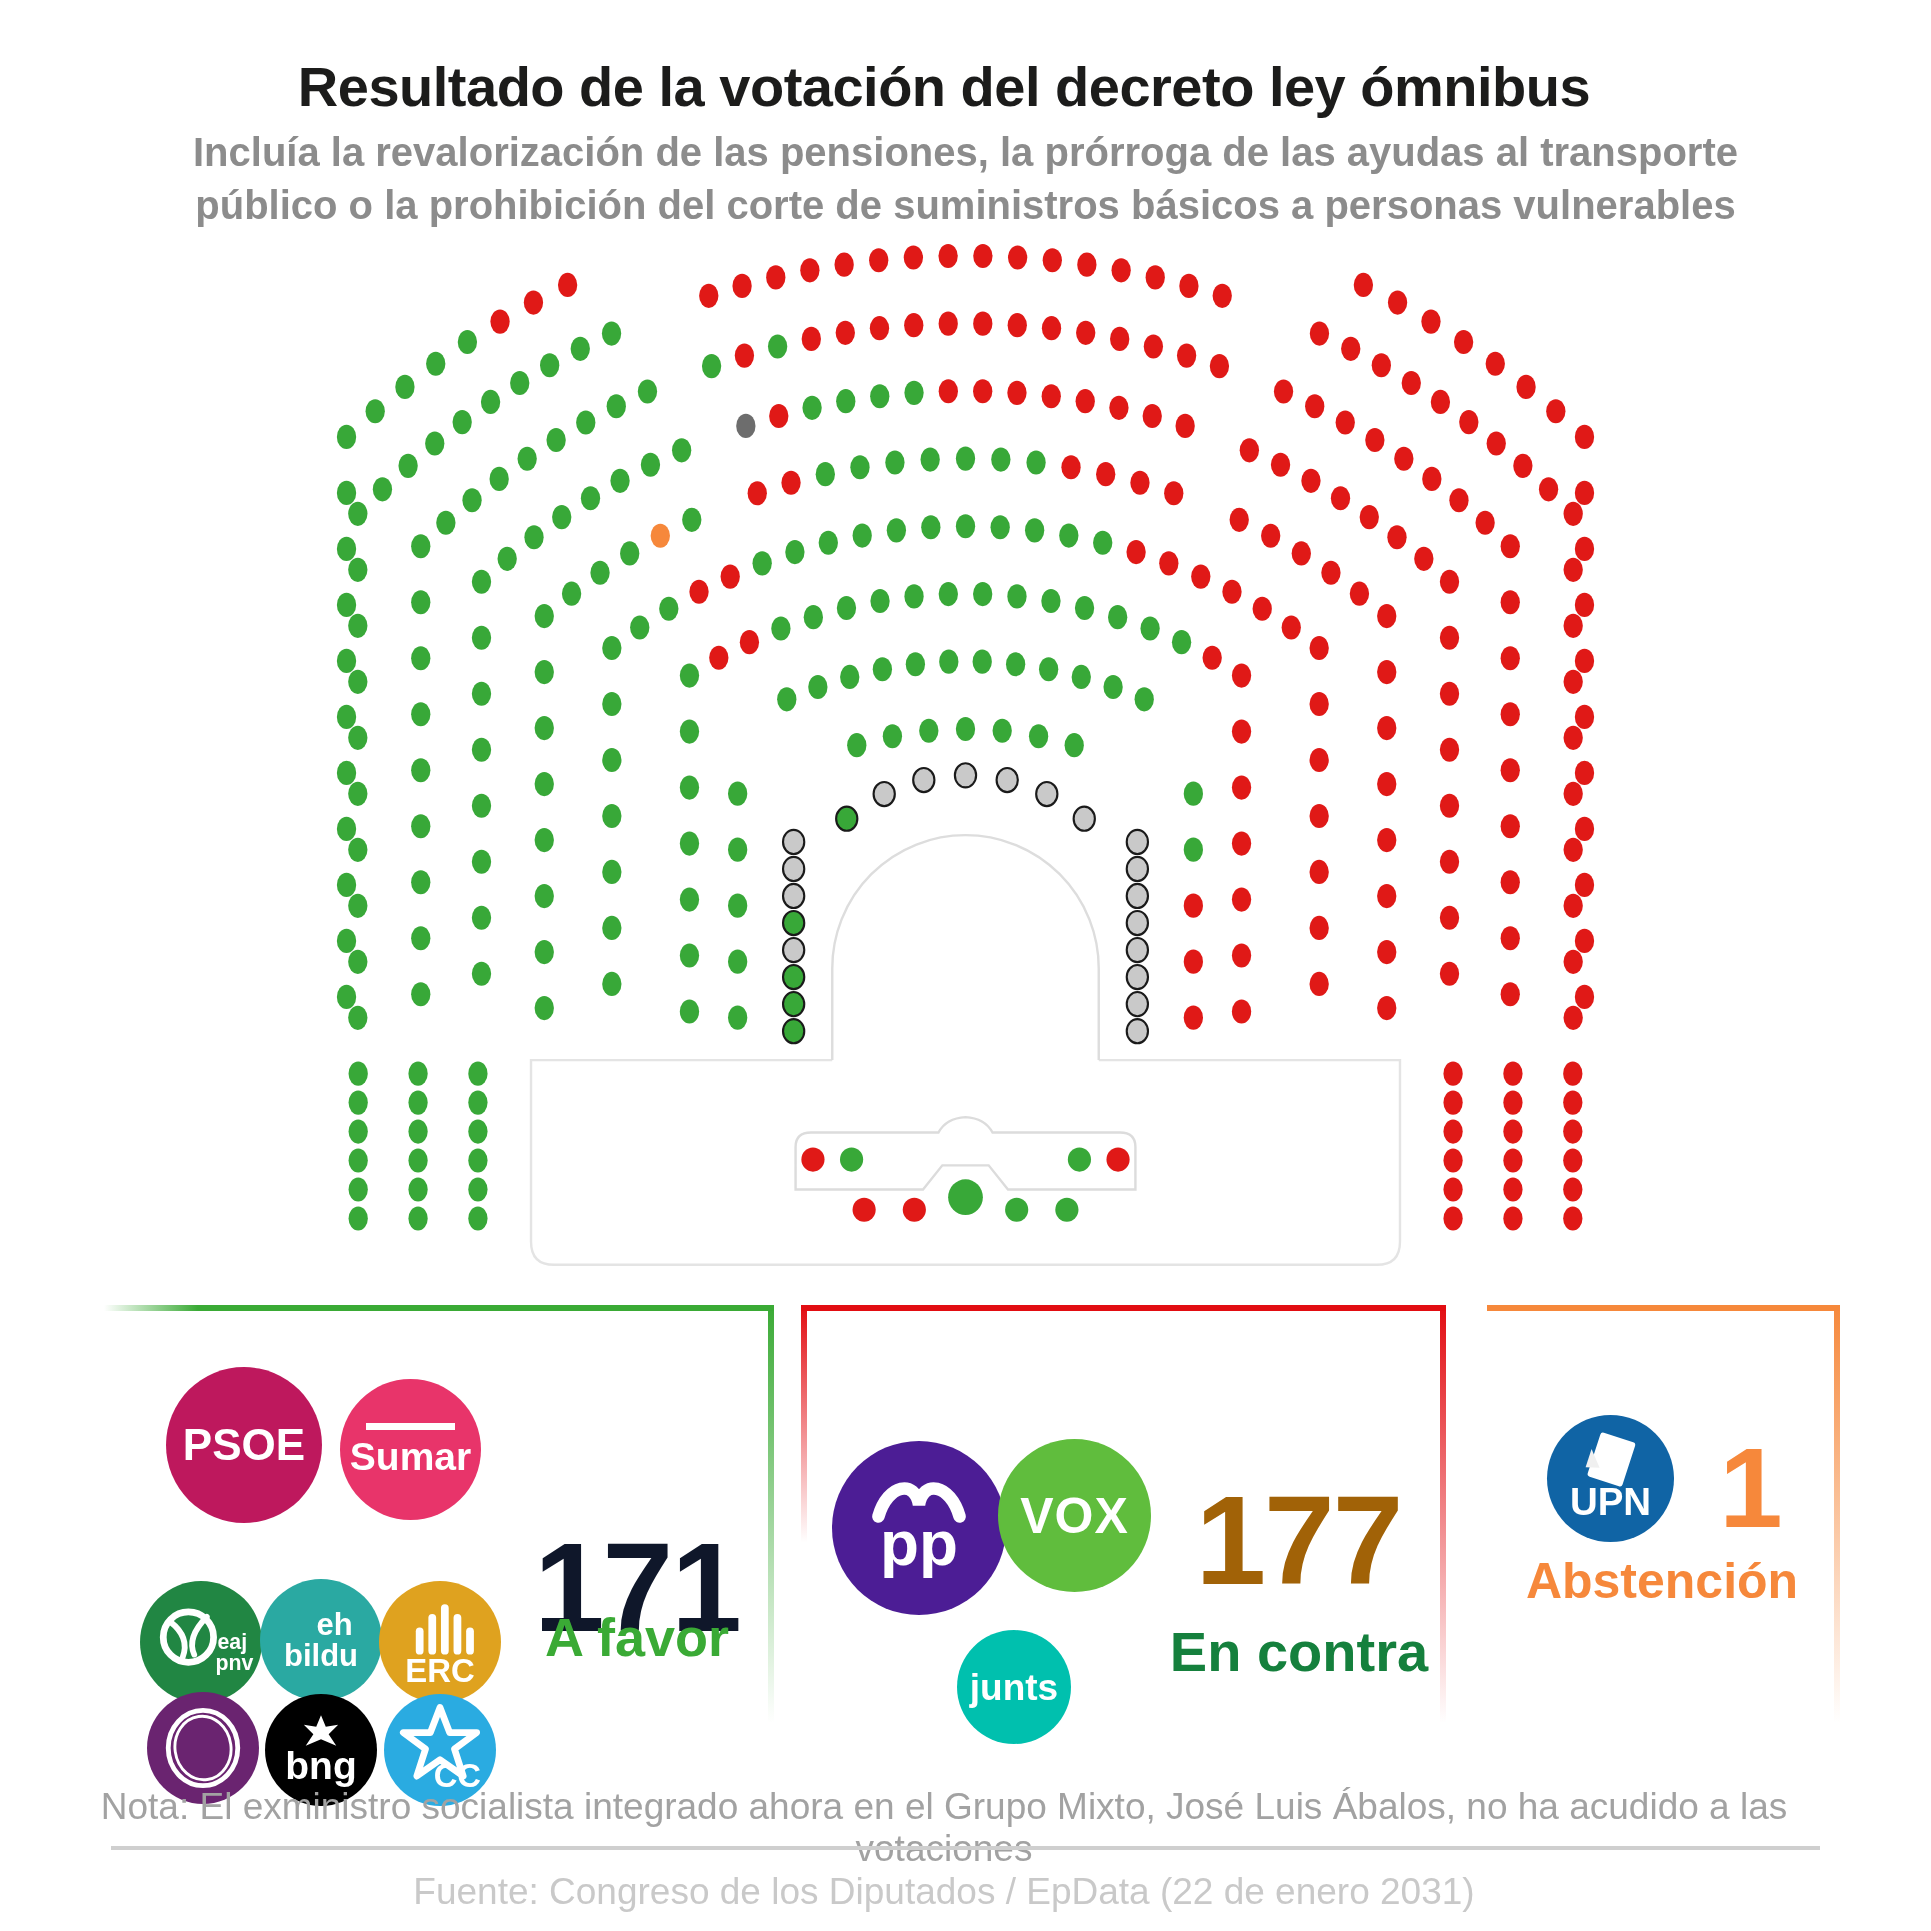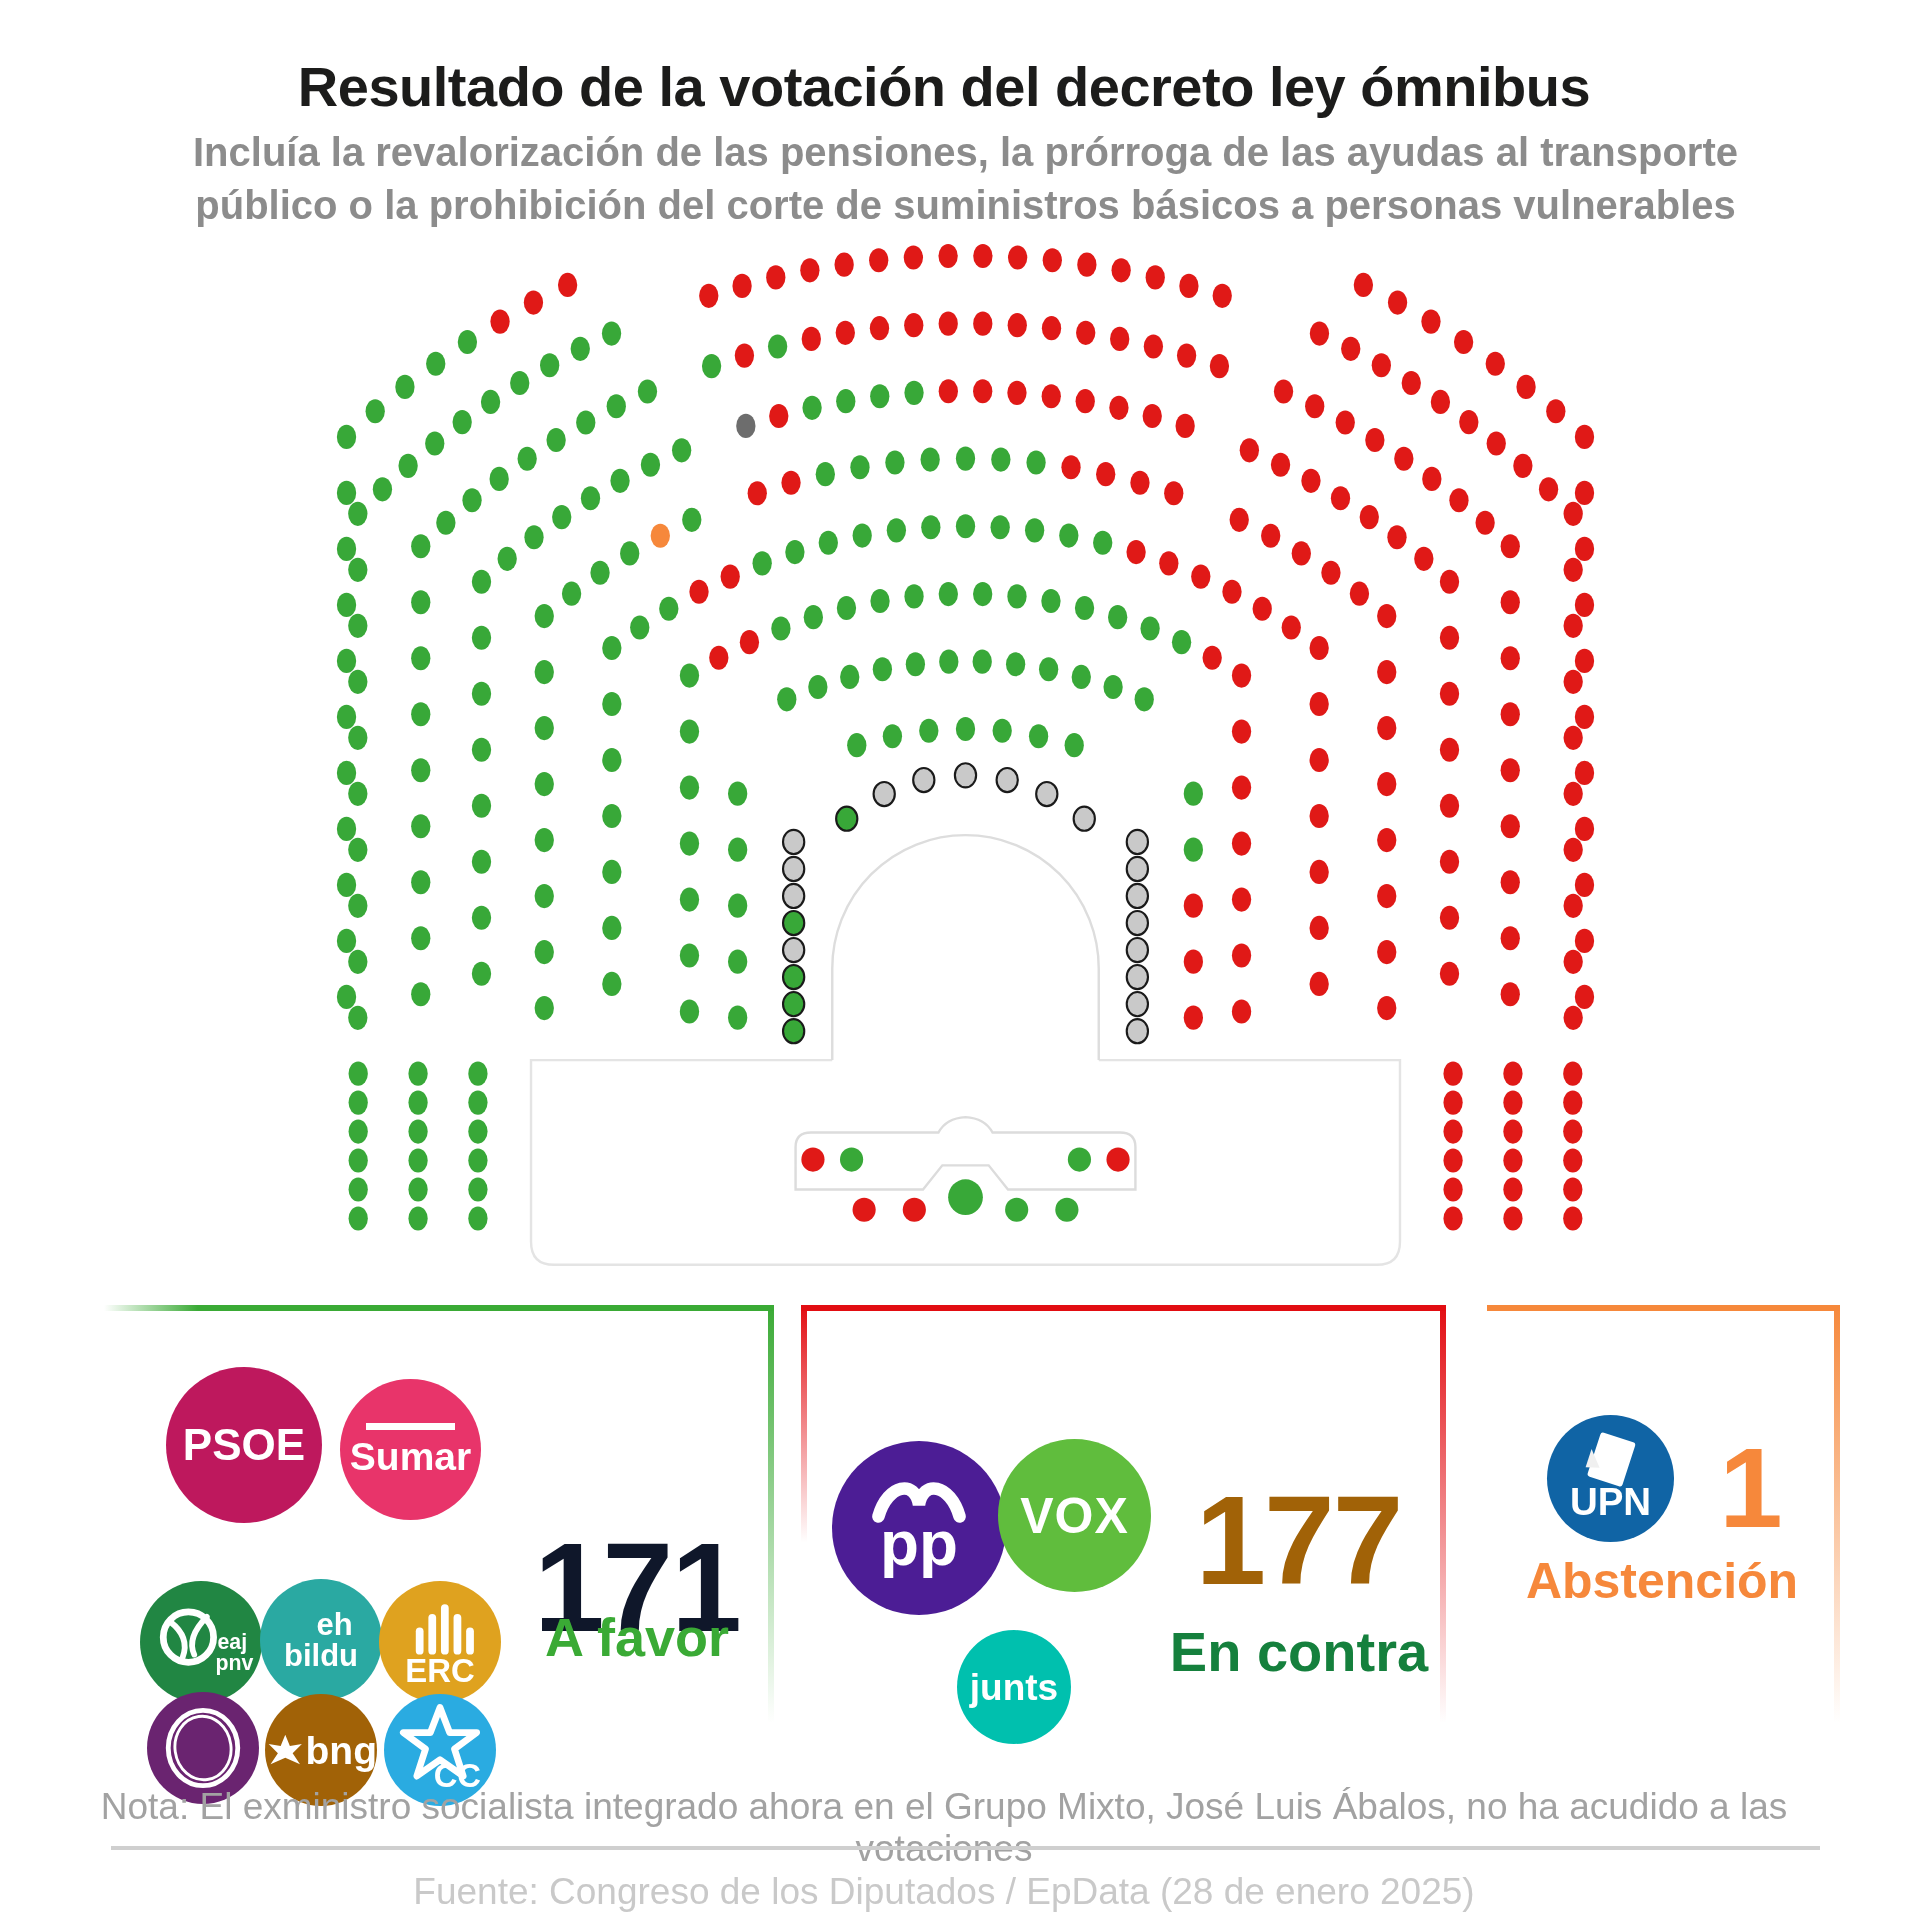--- a/index.html
+++ b/index.html
@@ -456,21 +456,21 @@
     <rect x="90" y="48" width="8" height="28" rx="4" fill="#fff"></rect>
     <text x="63" y="104" fill="#ffffff" font-size="34" font-weight="800" text-anchor="middle">ERC</text>
   </svg>
 </div>
 <div class="logo" style="left:147px;top:1692px;width:112px;height:112px;background:#6a2470;">
   <svg width="112" height="112" viewBox="0 0 116 116">
     <ellipse cx="58" cy="58" rx="36" ry="39" fill="none" stroke="#ffffff" stroke-width="5"></ellipse>
     <ellipse cx="58" cy="58" rx="29" ry="33" fill="none" stroke="#ffffff" stroke-width="3" transform="rotate(-8 58 58)"></ellipse>
   </svg>
 </div>
-<div class="logo" style="left:265px;top:1694px;width:112px;height:112px;background:#a16207;flex-direction:row;font-size:39px;justify-content:center;">
+<div class="logo" style="left:265px;top:1694px;width:112px;height:112px;background:#000000;flex-direction:column;font-size:39px;justify-content:center;">
   <svg width="42" height="33" viewBox="0 0 44 34" style="margin-bottom:-1.9px;">
     <path d="M22,0 L27,12 L40,10 L30,20 L38,32 L22,25 L6,32 L14,20 L4,10 L17,12 Z" fill="#ffffff"></path>
   </svg>
   <span class="inner">bng</span>
 </div>
 <div class="logo" style="left:384px;top:1694px;width:112px;height:112px;background:#2aabe1;">
   <svg width="112" height="112" viewBox="0 0 116 116">
     <path d="M58,14 L68,40 L96,40 L73,57 L82,85 L58,68 L34,85 L43,57 L20,40 L48,40 Z" fill="none" stroke="#ffffff" stroke-width="7" stroke-linejoin="round"></path>
     <text x="76" y="96" fill="#ffffff" font-size="34" font-weight="800" text-anchor="middle">CC</text>
   </svg>
@@ -508,14 +508,14 @@
     <rect x="48" y="22" width="38" height="48" rx="3" fill="#ffffff" transform="rotate(18 66 46)"></rect>
     <path d="M44,42 L58,58 L44,62 Z" fill="#f0f0f0" transform="rotate(18 66 46)"></path>
     <text x="66" y="104" fill="#ffffff" font-size="40" font-weight="800" text-anchor="middle">UPN</text>
   </svg>
 </div>
 <div class="num" style="left:1692px;top:1431px;width:116px;font-size:114px;color:#f6883b;">1</div>
 <div class="numlabel" style="left:1498px;top:1556px;width:328px;font-size:50px;color:#f6883b;">Abstención</div>
 
 <div class="abs center" id="note">Nota: El exministro socialista integrado ahora en el Grupo Mixto, José Luis Ábalos, no ha acudido a las votaciones</div>
 <div class="abs" id="sep-line"></div>
-<div class="abs center" id="source">Fuente: Congreso de los Diputados / EpData (28 de enero 2025)</div>
+<div class="abs center" id="source">Fuente: Congreso de los Diputados / EpData (22 de enero 2031)</div>
 
 
 </body></html>

